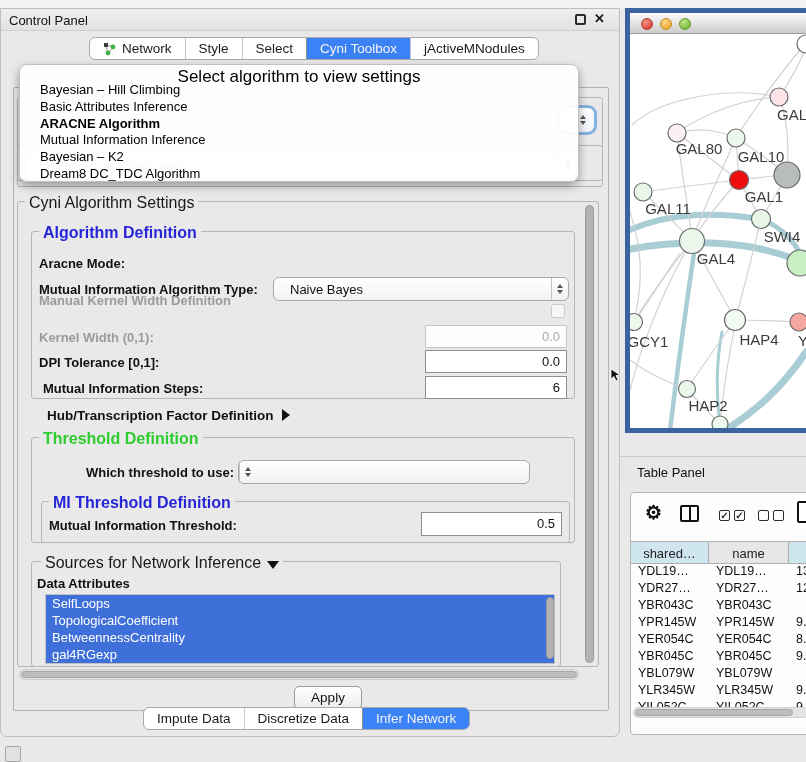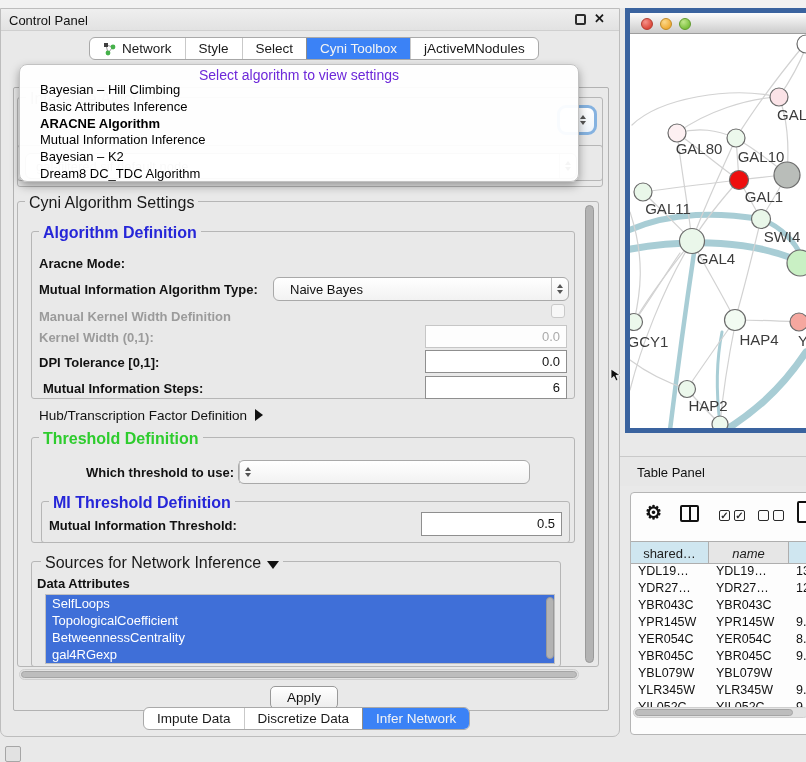--- a/index.html
+++ b/index.html
@@ -27,52 +27,52 @@
   .inner-panel { left:12px; top:78px; width:596px; height:624px; border:1px solid #b2b2b2; background:#e9e9e9; border-radius:2px; }
 
   
   .groupbox { position:absolute; border:1px solid #b6b6b6; border-radius:3px; }
   .gb-title { position:absolute; background:#e9e9e9; padding:0 4px; font-size:16px; white-space:nowrap; }
   .gb-blue { color:#2626d8; font-weight:bold; }
   .gb-green { color:#2ecc2e; font-weight:bold; }
 
   .lbl { position:absolute; font-size:13px; font-weight:bold; color:#111; white-space:nowrap; }
   .lbl.dis { color:#9b9b9b; }
-  .plain { font-weight:normal; }
+  .plain { font-weight:bold;margin-left:8px; }
 
   
   .combo { position:absolute; background:linear-gradient(#ffffff,#f2f2f2); border:1px solid #a9a9a9; border-radius:6px; height:24px; display:flex; align-items:center; }
   .combo .ctext { padding-left:16px; font-size:13px; color:#111; flex:1; white-space:nowrap; overflow:hidden; }
   .stepper { width:17px; height:100%; border-left:1px solid #c2c2c2; display:flex; flex-direction:column; align-items:center; justify-content:center; gap:2px; }
   .tri-up { width:0; height:0; border-left:3.5px solid transparent; border-right:3.5px solid transparent; border-bottom:4.5px solid #555; }
   .tri-dn { width:0; height:0; border-left:3.5px solid transparent; border-right:3.5px solid transparent; border-top:4.5px solid #555; }
   .tri-right { display:inline-block; width:0; height:0; border-top:6px solid transparent; border-bottom:6px solid transparent; border-left:8px solid #111; margin-left:8px; vertical-align:-1px; }
   .tri-down-b { display:inline-block; width:0; height:0; border-left:6px solid transparent; border-right:6px solid transparent; border-top:8px solid #111; margin-left:6px; vertical-align:-1px; }
 
   
   .field { position:absolute; background:#fff; border:1px solid #8f8f8f; height:23px; font-size:13px; color:#111; text-align:right; padding:3px 6px 0 0; }
   .field.dis { border:1px solid #c6c6c6; color:#aaa; background:#fdfdfd; }
   .checkbox { position:absolute; width:14px; height:14px; border:1px solid #c9c9c9; border-radius:3px; background:#f7f7f7; }
 
   
   .popup { left:18px; top:55px; width:560px; height:118px; background:rgba(255,255,255,0.94); border:1px solid #c2c2c2; border-radius:8px; box-shadow:0 4px 10px rgba(0,0,0,0.35); z-index:30; overflow:hidden; }
-  .popup-prompt { text-align:center; color:#6d28d9; font-size:14px; margin-top:2px; height:15px; }
+  .popup-prompt { text-align:center; color:#000000; font-size:17px; margin-top:2px; height:15px; }
   .algo-item { font-size:13px; line-height:16.8px; padding-left:20px; color:#000; }
   .algo-item.b { font-weight:bold; }
 
   
   .attr-list { position:absolute; background:#fff; border:1px solid #c0c0c0; overflow:hidden; }
   .attr-item { height:17px; line-height:17px; background:#3f6fd8; color:#fff; font-size:13px; padding-left:6px; }
 
   
   .vthumb { position:absolute; background:#b3b3b3; border:1px solid #9a9a9a; border-radius:5px; }
   .hscroll-track { position:absolute; background:#e3e3e3; border:1px solid #cfcfcf; border-radius:6px; }
   .hscroll-thumb { position:absolute; left:1px; top:1px; bottom:1px; background:#bdbdbd; border:1px solid #a5a5a5; border-radius:5px; }
 
-  .apply-btn { position:absolute; width:68px; height:23px; background:linear-gradient(#ffffff,#ededed); border:1px solid #999; border-radius:5px; font-size:13.5px; text-align:center; padding-top:3px; color:#111; }
+  .apply-btn { position:absolute; width:68px; height:23px; background:linear-gradient(#ffffff,#ededed); border:1px solid #999; border-radius:5px; font-size:13.5px; text-align:center; padding-top:3px; color:#111;margin-left:24px; }
 
   
   .net-frame { left:625px; top:8px; width:181px; height:425px; background:#3a639f; }
   .net-titlebar { left:630px; top:13px; width:176px; height:21px; background:linear-gradient(#fcfcfc,#cccccc); border-bottom:1px solid #9e9e9e; }
   .light { position:absolute; top:4.5px; width:12px; height:12px; border-radius:50%; }
   .light.red { left:11px; background:radial-gradient(circle at 35% 30%, #f59289, #dd4a3d 70%); border:1px solid #b23b30; }
   .light.yellow { left:30px; background:radial-gradient(circle at 35% 30%, #fbd88a, #f0ad38 70%); border:1px solid #c08a25; }
   .light.green { left:49px; background:radial-gradient(circle at 35% 30%, #c0e68a, #7cc13e 70%); border:1px solid #5f9a2c; }
   .net-canvas { left:630px; top:34px; width:176px; height:394px; background:#ffffff; overflow:hidden; }
 
@@ -174,21 +174,21 @@
 
   <span class="lbl" style="left:38px;top:273px;">Mutual Information Algorithm Type:</span>
   <div class="combo" style="left:272px;top:268px;width:296px;">
     <span class="ctext">Naive Bayes</span>
     <span class="stepper">
         <span class="tri-up"></span>
         <span class="tri-dn"></span>
       </span>
   </div>
 
-  <span class="lbl dis" style="left:38px;top:300px;">Manual Kernel Width Definition</span>
+  <span class="lbl dis" style="left:38px;top:284px;">Manual Kernel Width Definition</span>
   <span class="checkbox" style="left:550px;top:295px;"></span>
 
   <span class="lbl dis" style="left:38px;top:321px;">Kernel Width (0,1):</span>
   <span class="field dis" style="left:424px;top:316px;width:142px;">0.0</span>
 
   <span class="lbl" style="left:38px;top:346px;">DPI Tolerance [0,1]:</span>
   <span class="field" style="left:424px;top:341px;width:142px;">0.0</span>
 
   <span class="lbl" style="left:42px;top:372px;">Mutual Information Steps:</span>
   <span class="field" style="left:424px;top:367px;width:142px;">6</span>
@@ -320,21 +320,21 @@
 <div class="abs table-panel">
   <span class="gear">⚙</span>
   <span class="cols-icon"></span>
   <span class="cb" style="left:88px;">✓</span>
   <span class="cb" style="left:103px;">✓</span>
   <span class="cb" style="left:127px;"></span>
   <span class="cb" style="left:142px;"></span>
   <span class="doc-icon"></span>
   <div class="thead" id="thead">
       <div class="th" style="width: 78px; background: rgb(207, 230, 240);">shared…</div>
-      <div class="th" style="width: 80px; background: rgb(230, 230, 230); font-style: italic;">name</div>
+      <div class="th" style="width: 80px; background: rgb(230, 230, 230);">name</div>
       <div class="th" style="width: 22px; background: rgb(207, 230, 240);"></div>
     </div>
   <div class="tbody" id="tbody">
       <div class="trow">
         <div class="td" style="width: 78px;">YDL19…</div>
         <div class="td" style="width: 80px;">YDL19…</div>
         <div class="td" style="width: 22px;">13</div>
       </div>
       <div class="trow">
         <div class="td" style="width: 78px;">YDR27…</div>

